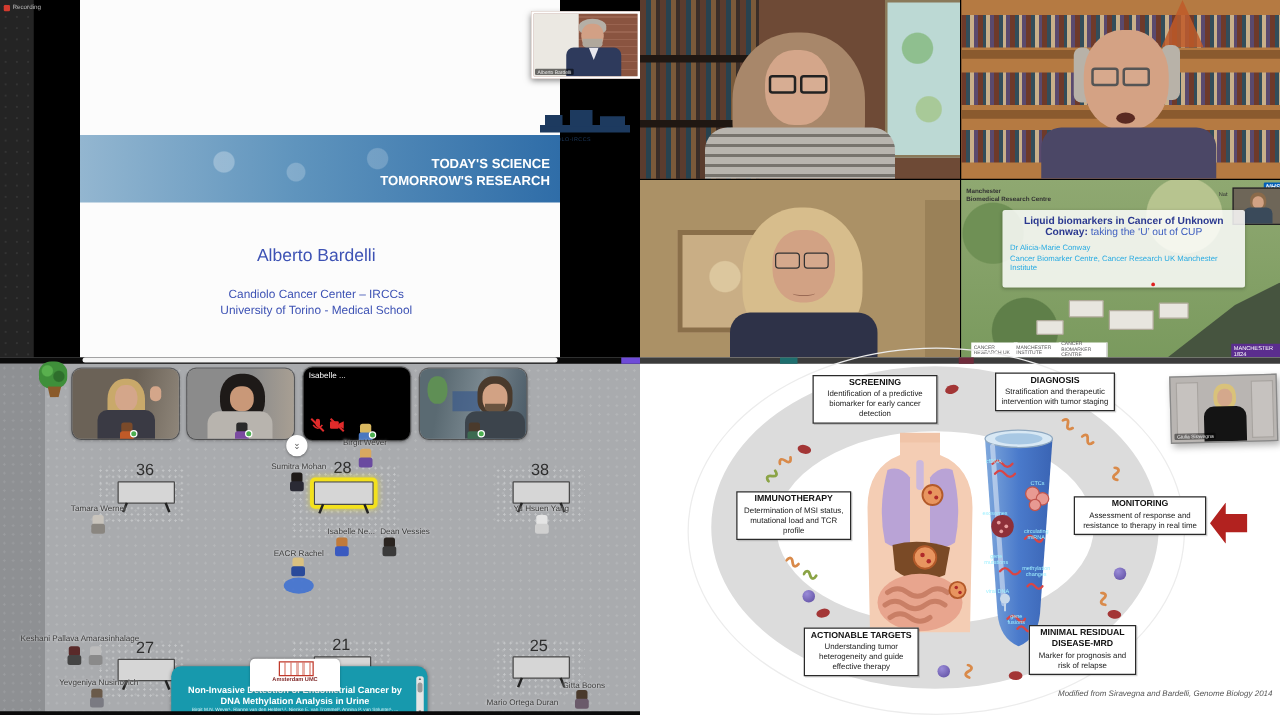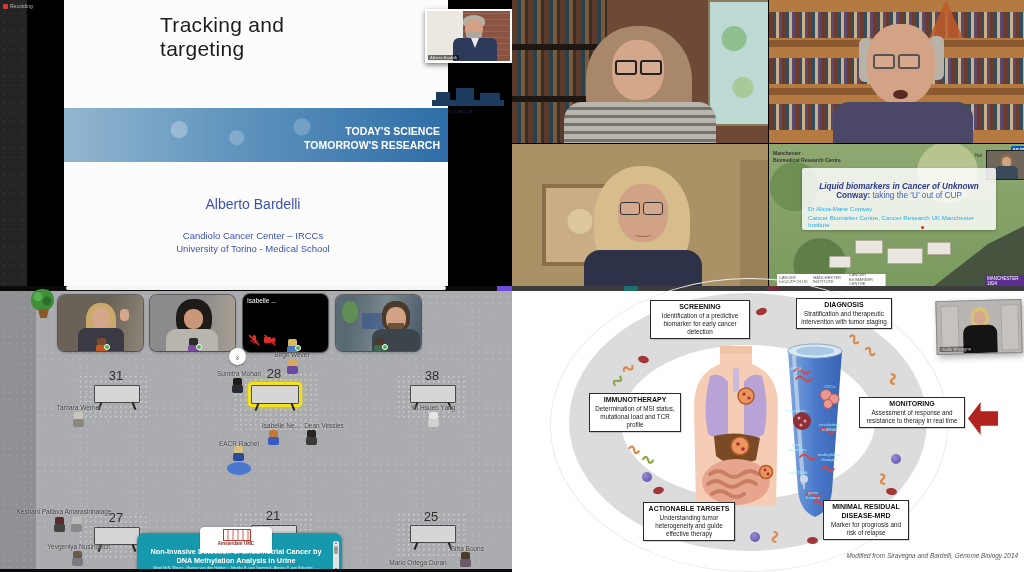--- a/index.html
+++ b/index.html
@@ -159,21 +159,20 @@
 
 <div id="canvas">
 
   <div id="q-zoom" class="abs">
     <div id="zoom-leftwall" class="abs"></div>
     <div id="rec-wrap" class="abs">
       <span id="rec-dot"></span>
       <span id="rec-label">Recording</span>
     </div>
     <div id="slide1" class="abs">
-      <div class="abs s1-title" style="top:13px;">Tracking and targeting</div>
       <div id="cand-logo" class="abs">
         <span class="cl-b" style="left:64px;top:12px;width:72px;height:6px;"></span>
         <span class="cl-b" style="left:68px;top:4px;width:14px;height:9px;"></span>
         <span class="cl-b" style="left:88px;top:0;width:18px;height:13px;"></span>
         <span class="cl-b" style="left:112px;top:5px;width:20px;height:8px;"></span>
       </div>
       <div id="cand-text" class="abs nowrap">ISTITUTO DI CANDIOLO-IRCCS</div>
       <div id="s1-banner" class="abs">
         <div class="abs s1-tag" style="top:17px;">TODAY'S SCIENCE</div>
         <div class="abs s1-tag" style="top:31px;">TOMORROW'S RESEARCH</div>
@@ -251,21 +250,21 @@
       <div>Biomedical Research Centre</div>
     </div>
     <div class="abs" style="left:206px;top:9px;font-size:4.5px;color:#333;">Nat</div>
     <div id="td-nhs">NHS</div>
     <div id="td-thumb">
       <div class="hair" style="left:13px;top:3px;width:13px;height:14px;background:#8a6a4a;border-radius:45%;"></div>
       <div class="face" style="left:15px;top:6px;width:9px;height:10px;background:#d2a284;"></div>
       <div class="torso" style="left:8px;top:15px;width:23px;height:13px;background:#3a4a5a;border-radius:5px 5px 0 0;"></div>
     </div>
     <div id="td-band">
-      <div class="td-title" style="margin-top:14px;font-style:italic;">Liquid biomarkers in Cancer of Unknown</div>
+      <div class="td-title" style="margin-top:4px;">Liquid biomarkers in Cancer of Unknown</div>
       <div class="td-title"><b>Conway:</b><span style="font-weight:normal;color:#4060c0;"> taking the ‘U’ out of CUP</span></div>
       <div class="td-cyan" style="margin:5px 0 0 6px;">Dr Alicia-Marie Conway</div>
       <div class="td-cyan" style="margin:2px 0 0 6px;">Cancer Biomarker Centre, Cancer Research UK Manchester Institute</div>
     </div>
     <div class="abs" style="left:152px;top:82px;width:3px;height:3px;background:#e02020;border-radius:50%;"></div>
     <div class="logo-box" style="left:8px;top:130px;width:32px;height:12px;">CANCER RESEARCH UK</div>
     <div class="logo-box" style="left:42px;top:130px;width:34px;height:12px;">MANCHESTER INSTITUTE</div>
     <div class="logo-box" style="left:78px;top:130px;width:34px;height:12px;">CANCER BIOMARKER CENTRE</div>
     <div id="td-uom">MANCHESTER 1824</div>
   </div>
@@ -344,21 +343,21 @@
       <span style="margin-top:-2px;">⌄</span>
     </div>
 
     <div class="zone" style="left:78px;top:88px;width:70px;height:46px;"></div>
     <div class="zone" style="left:233px;top:86px;width:84px;height:58px;"></div>
     <div class="zone" style="left:396px;top:88px;width:72px;height:46px;"></div>
     <div class="zone" style="left:78px;top:228px;width:70px;height:46px;"></div>
     <div class="zone" style="left:233px;top:226px;width:80px;height:46px;"></div>
     <div class="zone" style="left:396px;top:226px;width:72px;height:46px;"></div>
 
-    <div class="pnum" style="left:116px;top:82px;">31</div>
+    <div class="pnum" style="left:116px;top:82px;">36</div>
     <div class="board" style="left:94px;top:99px;"></div>
     <div class="pnum" style="left:274px;top:80px;">28</div>
     <div class="board" id="board-37" style="left:251px;top:99px;"></div>
     <div class="pnum" style="left:432px;top:82px;">38</div>
     <div class="board" style="left:410px;top:99px;"></div>
     <div class="pnum" style="left:116px;top:224px;">27</div>
     <div class="board" style="left:94px;top:241px;"></div>
     <div class="pnum" style="left:273px;top:222px;">21</div>
     <div class="board" style="left:251px;top:239px;"></div>
     <div class="pnum" style="left:431px;top:223px;">25</div>

